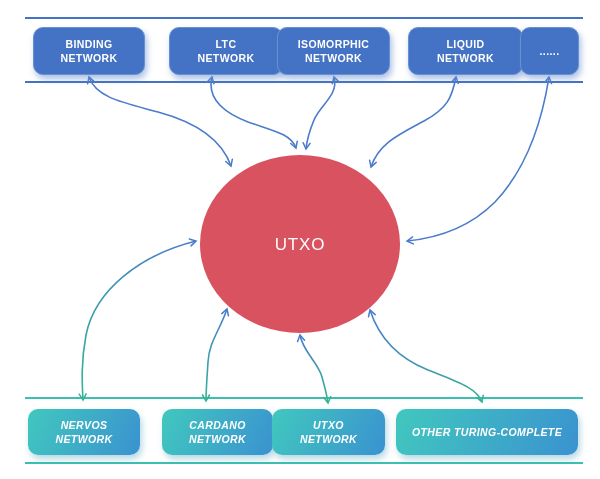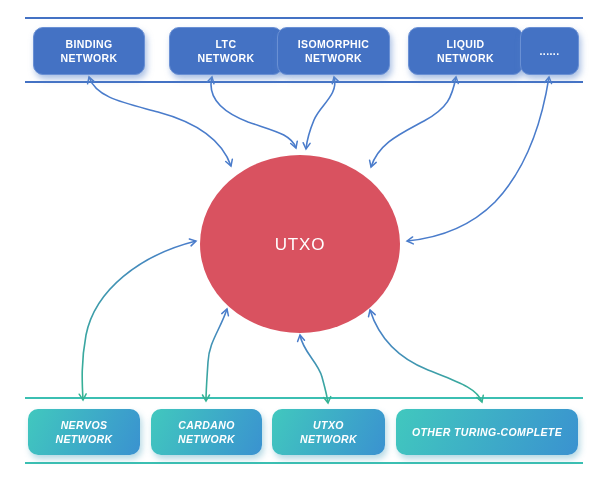--- a/index.html
+++ b/index.html
@@ -133,21 +133,21 @@
   </div>
   <div class="nbox top" style="left:520px;width:57px">
     <span>......</span>
     <span></span>
   </div>
 
   <div class="nbox bottom" style="left:28px;width:112px">
     <span>NERVOS</span>
     <span>NETWORK</span>
   </div>
-  <div class="nbox bottom" style="left:151px;width:111px">
+  <div class="nbox bottom" style="left:162px;width:111px">
     <span>CARDANO</span>
     <span>NETWORK</span>
   </div>
   <div class="nbox bottom" style="left:272px;width:113px">
     <span>UTXO</span>
     <span>NETWORK</span>
   </div>
   <div class="nbox bottom" style="left:396px;width:182px">
     <span>OTHER TURING-COMPLETE</span>
   </div>

